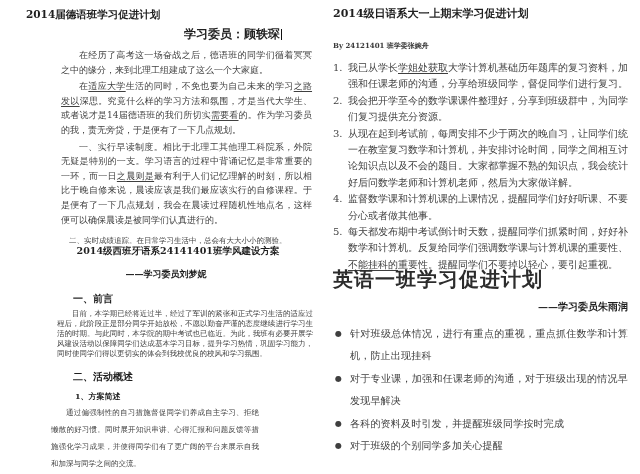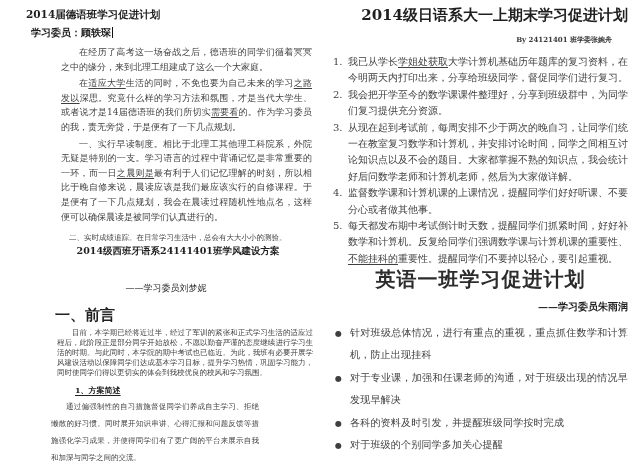--- a/index.html
+++ b/index.html
@@ -8,53 +8,53 @@
     position:relative; background:#ffffff; overflow:hidden;
     font-family:"DejaVu Serif","Liberation Serif",serif;
     color:#3f3f3f;
   }
   .col { position:absolute; }
   #col-left  { left:61px;  top:8px; width:251px; }
   #col-right { left:333px; top:6px; width:295px; }
 
   
   .d1-title { position:relative; left:-35px; text-align:left; font-size:10.5px; font-weight:bold; color:#1f1f1f; }
-  .d1-committee { position:relative; left:-30px; text-align:left; font-size:10px; font-weight:bold; color:#1f1f1f; margin-top:4px; }
+  .d1-committee { position:relative; left:-30px; text-align:right; font-size:12px; font-weight:bold; color:#1f1f1f; margin-top:4px; }
   .caret { display:inline-block; width:1px; height:11px; background:#111; vertical-align:-2px; margin-left:1px; }
   .d1-body { margin-top:5px; font-size:9px; line-height:14.6px; text-align:justify; }
   .d1-body p { text-indent:2em; margin-top:2px; }
   p.d1-small { font-size:7.5px; line-height:10px; text-indent:8px; margin-top:9px; }
   .u { text-decoration:underline; text-underline-offset:2px; }
 
   
   #doc2 { position:absolute; top:237px; left:-11px; width:264px; }
   .d2-title { position:relative; left:-4px; text-align:center; font-size:9.5px; font-weight:bold; color:#1f1f1f; }
-  .d2-subtitle { position:relative; left:-16px; text-align:center; font-size:9px; font-weight:normal; color:#1f1f1f; margin-top:24px; }
-  .d2-h { font-size:15px; font-weight:bold; color:#1f1f1f; margin-top:11px; margin-left:5px; }
+  .d2-subtitle { position:relative; left:-16px; text-align:center; font-size:9px; font-weight:bold; color:#1f1f1f; margin-top:10px; }
+  .d2-h { font-size:10px; font-weight:bold; color:#1f1f1f; margin-top:11px; margin-left:23px; }
   .d2-intro { margin-top:3px; margin-left:7px; width:256px; font-size:7.5px; line-height:10px; text-align:justify; text-indent:2em; }
-  .d2-sub { display:inline-block; font-size:8px; font-weight:bold; color:#1f1f1f; text-decoration:underline; text-underline-offset:2px; margin-left:25px; margin-top:5px; }
+  .d2-sub { display:inline-block; font-size:8px; font-weight:bold; color:#1f1f1f; text-underline-offset:2px; margin-left:25px; margin-top:5px; }
   .d2-p { font-size:7.5px; line-height:17px; text-indent:2em; width:208px; text-align:justify; margin-top:1px; margin-left:1px; }
   .d2-block { margin-top:0; }
 
   
-  .d3-title { text-align:right; font-size:15px; font-weight:bold; color:#1f1f1f; }
-  .d3-byline { text-align:right; padding-right:16px; font-size:7px; font-weight:bold; color:#3a3a3a; margin-top:10px; }
+  .d3-title { text-align:left; font-size:11px; font-weight:bold; color:#1f1f1f; }
+  .d3-byline { padding-right:16px; font-size:7px; font-weight:bold; color:#3a3a3a; margin-top:20px; }
   .d3-list { margin-top:9px; }
   .d3-item { display:flex; font-size:10px; line-height:16.4px; text-align:justify; }
   .d3-num { width:15px; flex:none; }
   .d3-text { flex:1; }
 
   
   #doc4 { position:absolute; top:260px; left:0; width:295px; }
-  .d4-title { text-align:center; font-size:20px; font-weight:bold; color:#2c2c2c; letter-spacing:1px; }
+  .d4-title { font-size:20px; font-weight:bold; color:#2c2c2c; letter-spacing:1px; }
   .d4-subtitle { text-align:right; font-size:10px; font-weight:bold; color:#1f1f1f; margin-top:7px; }
   .d4-bullets { margin-top:9px; }
   .d4-row { display:flex; font-size:10px; line-height:22.4px; }
   .d4-marker { width:17px; flex:none; font-size:8px; line-height:22.4px; padding-left:2px; }
-  .d4-text { flex:1; text-align:justify; letter-spacing:0.2px;font-family:Liberation Mono, monospace; }
+  .d4-text { flex:1; text-align:justify; letter-spacing:0.2px; }
 </style>
 </head>
 <body>
 
 <div id="col-left" class="col">
   <div>
     <div class="d1-title">2014届德语班学习促进计划</div>
     <div class="d1-committee"><span>学习委员：顾轶琛</span><span class="caret"></span></div>
     <div class="d1-body">
       <p>在经历了高考这一场奋战之后，德语班的同学们循着冥冥之中的缘分，来到北理工组建成了这么一个大家庭。</p>
@@ -62,40 +62,41 @@
       <p><span>一、实行早读制度。相比于北理工其他理工科院系，外院无疑是特别的一支。学习语言的过程中背诵记忆是非常重要的一环，而一日</span><span class="u">之晨则是</span><span>最有利于人们记忆理解的时刻，所以相比于晚自修来说，晨读应该是我们最应该实行的自修课程。于是便有了一下几点规划，我会在晨读过程随机性地点名，这样便可以确保晨读是被同学们认真进行的。</span></p>
       <p class="d1-small">二、实时成绩追踪。在日常学习生活中，总会有大大小小的测验。</p>
     </div>
   </div>
 
   <div id="doc2">
     <div class="d2-title">2014级西班牙语系24141401班学风建设方案</div>
     <div class="d2-subtitle">——学习委员刘梦妮</div>
     <div class="d2-h">一、前言</div>
     <div class="d2-intro">目前，本学期已经将近过半，经过了军训的紧张和正式学习生活的适应过程后，此阶段正是部分同学开始放松，不愿以勤奋严谨的态度继续进行学习生活的时期。与此同时，本学院的期中考试也已临近。为此，我班有必要开展学风建设活动以保障同学们达成基本学习目标，提升学习热情，巩固学习能力，同时使同学们得以更切实的体会到我校优良的校风和学习氛围。</div>
+    <div class="d2-h">二、活动概述</div>
     <div class="d2-block">
       <span class="d2-sub">1、方案简述</span>
       <div class="d2-p">通过偏强制性的自习措施督促同学们养成自主学习、拒绝懒散的好习惯。同时展开知识串讲、心得汇报和问题反馈等措施强化学习成果，并使得同学们有了更广阔的平台来展示自我和加深与同学之间的交流。</div>
     </div>
     <div class="d2-block">
       <span class="d2-sub">2、人员构成</span>
       <div class="d2-p">24141401班全体同学，必要时去寻求各任课教师的帮助。</div>
     </div>
 
   </div>
 </div>
 
 <div id="col-right" class="col">
   <div>
     <div class="d3-title">2014级日语系大一上期末学习促进计划</div>
     <div class="d3-byline">By 24121401 班学委张婉舟</div>
     <div class="d3-list">
       <div class="d3-item">
         <span class="d3-num">1.</span>
-        <div class="d3-text"><span>我已从学长</span><span class="u">学姐处获取</span><span>大学计算机基础历年题库的复习资料，在今明两天内打印出来，分享给班级同学，督促同学们进行复习。</span></div>
+        <div class="d3-text"><span>我已从学长</span><span class="u">学姐处获取</span><span>大学计算机基础历年题库的复习资料，加强和任课老师的沟通，分享给班级同学，督促同学们进行复习。</span></div>
       </div>
       <div class="d3-item">
         <span class="d3-num">2.</span>
         <div class="d3-text"><span>我会把开学至今的数学课课件整理好，分享到班级群中，为同学们复习提供充分资源。</span><span class="u"></span><span></span></div>
       </div>
       <div class="d3-item">
         <span class="d3-num">3.</span>
         <div class="d3-text"><span>从现在起到考试前，每周安排不少于两次的晚自习，让同学们统一在教室复习数学和计算机，并安排讨论时间，同学之间相互讨论知识点以及不会的题目。大家都掌握不熟的知识点，我会统计好后问数学老师和计算机老师，然后为大家做详解。</span><span class="u"></span><span></span></div>
       </div>
       <div class="d3-item">

